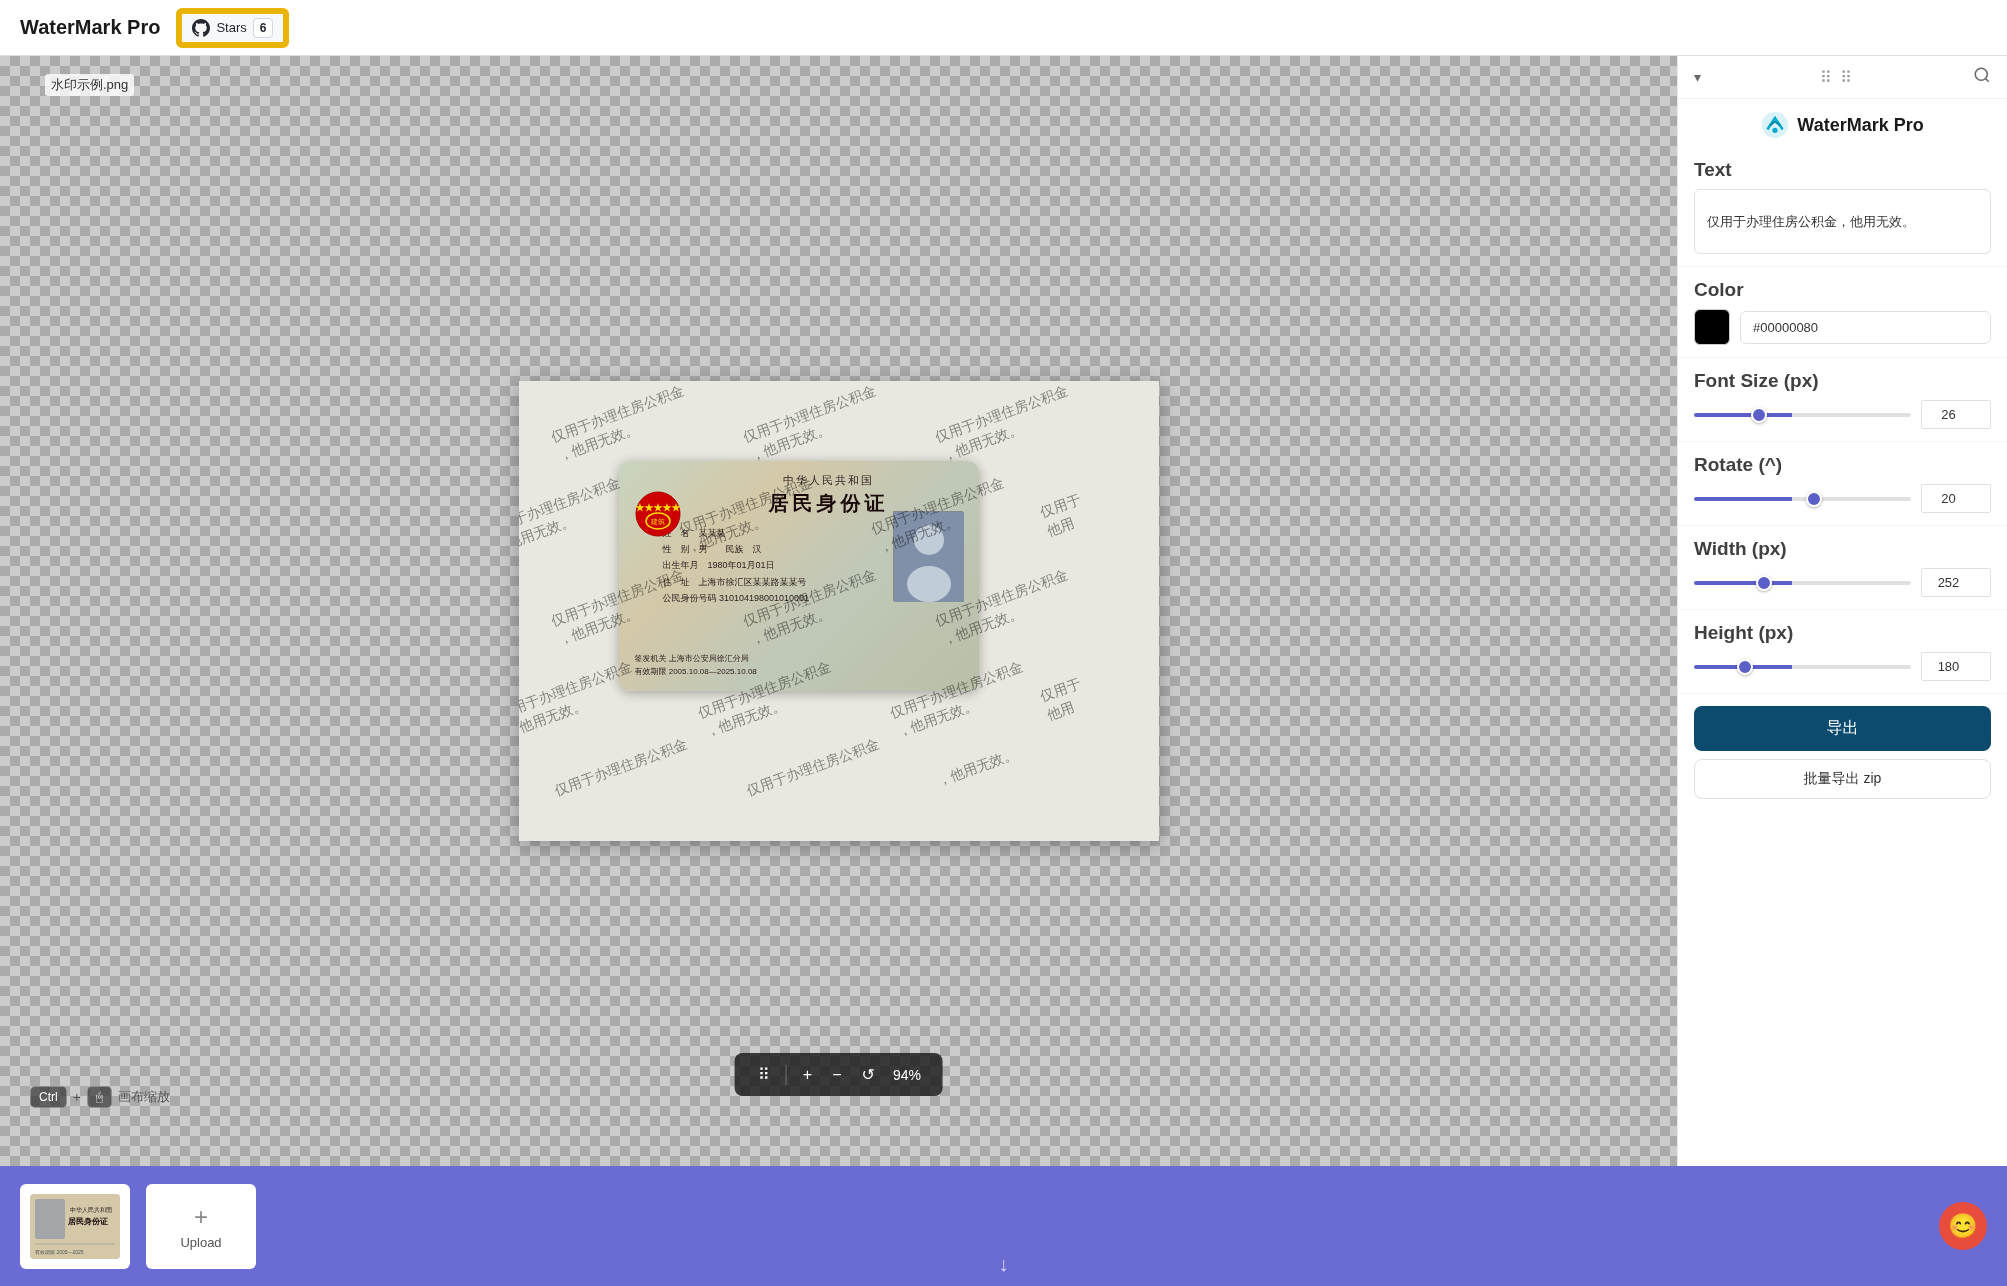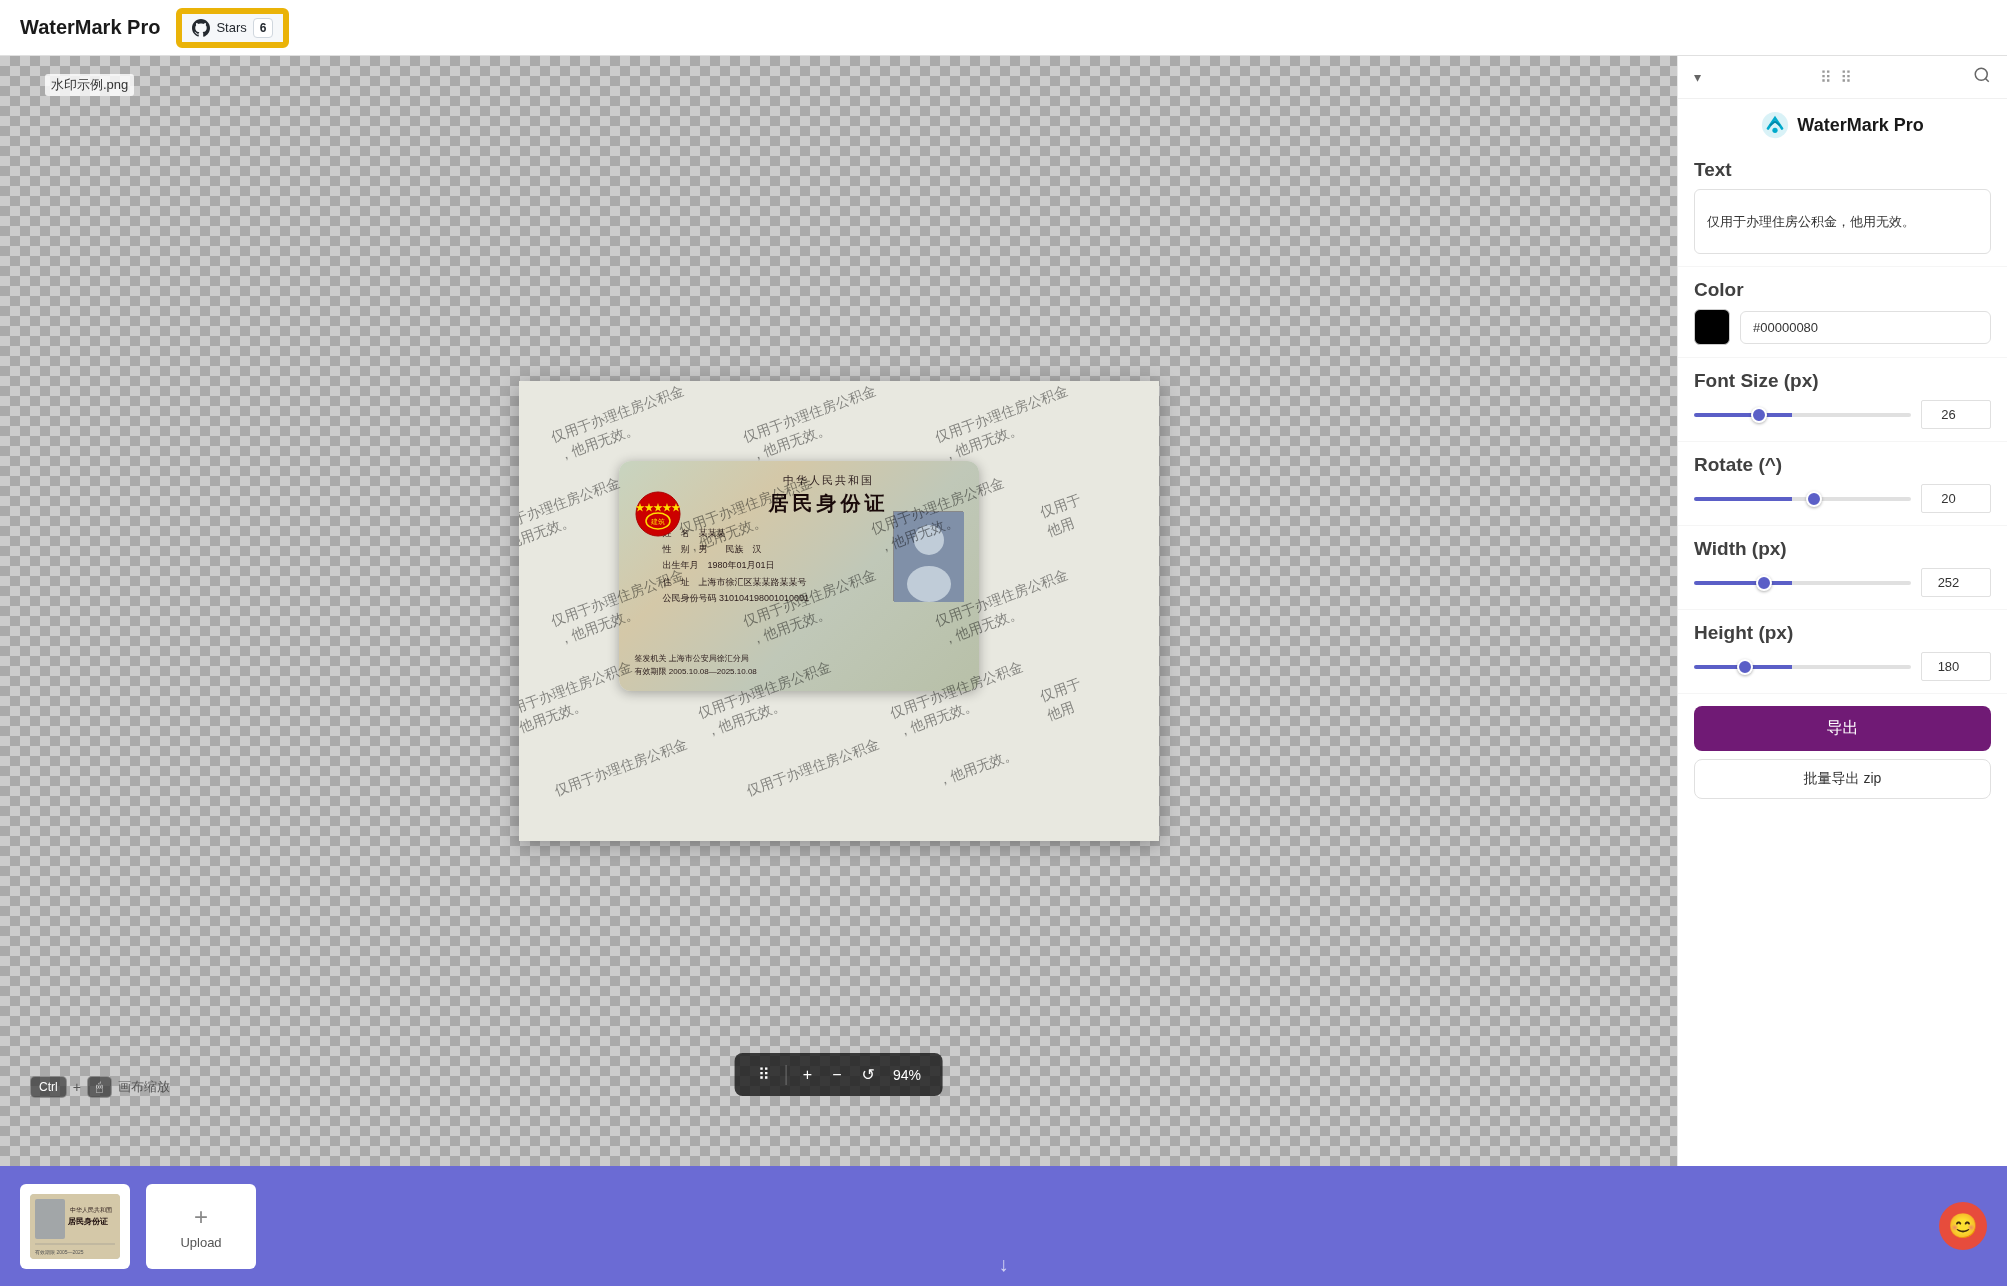--- a/index.html
+++ b/index.html
@@ -233,21 +233,21 @@
 
     .toolbar-zoom {
       color: #fff;
       font-size: 14px;
       padding: 0 6px;
     }
 
     
     .keyboard-hint {
       position: absolute;
-      bottom: 68px;
+      bottom: 58px;
       left: 30px;
       display: flex;
       align-items: center;
       gap: 6px;
       z-index: 20;
     }
 
     .key-badge {
       background: rgba(50,50,50,0.7);
       color: #fff;
@@ -423,21 +423,21 @@
       border-radius: 2px;
       font-size: 13px;
       text-align: center;
       color: #333;
       outline: none;
     }
 
     .export-btn {
       width: 100%;
       padding: 12px;
-      background: #701a75;
+      background: #0c4a6e;
       color: #fff;
       border: none;
       border-radius: 8px;
       font-size: 16px;
       cursor: pointer;
       margin-bottom: 8px;
     }
 
     .export-zip-btn {
       width: 100%;

